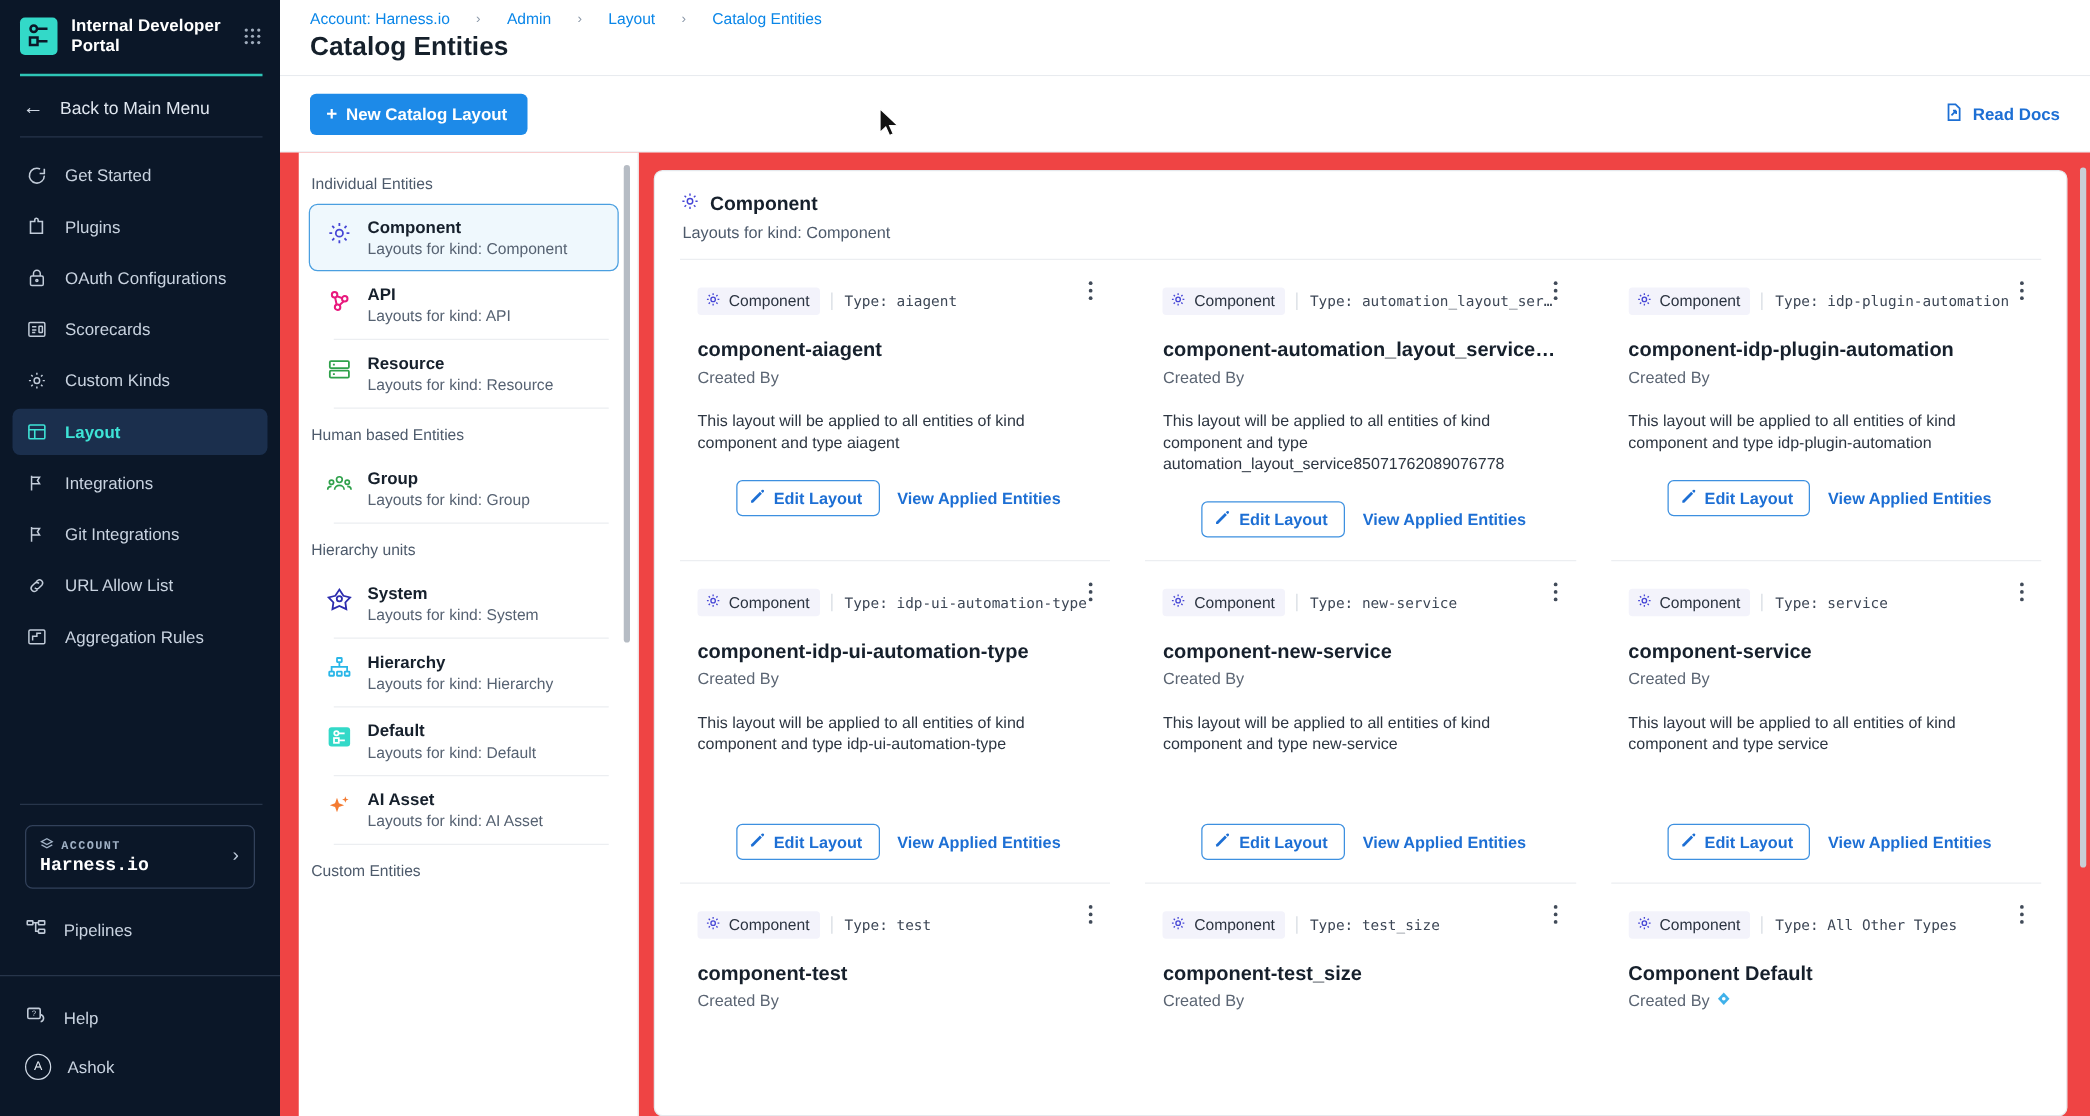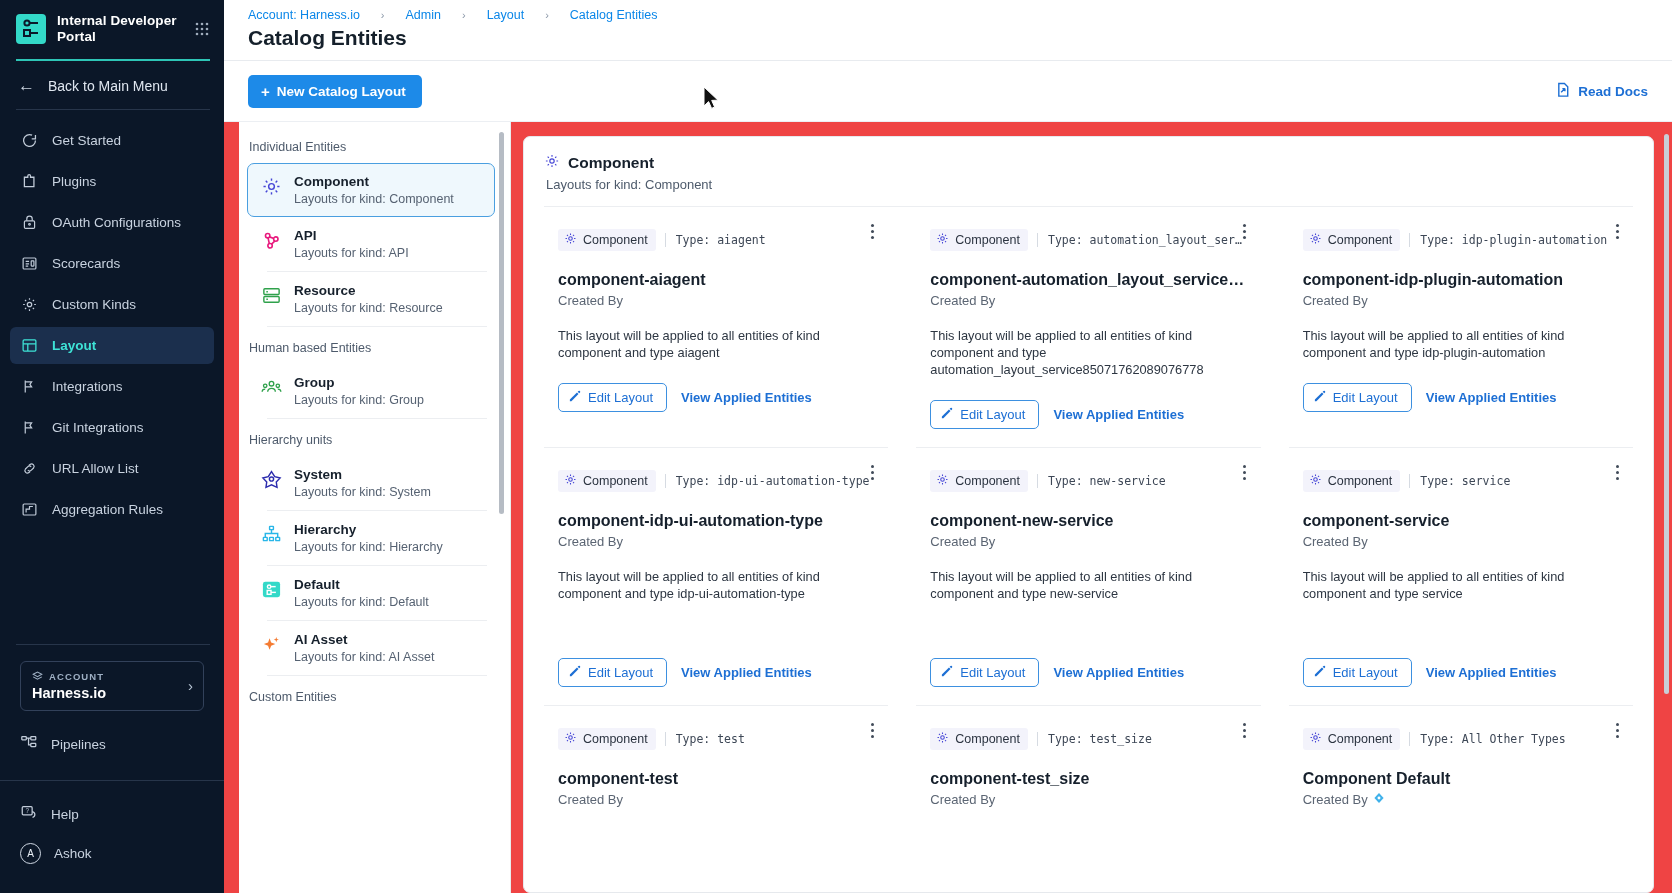--- a/index.html
+++ b/index.html
@@ -55,20 +55,21 @@
   .sb-item.active { background: #1b2f4d; color: #3ee3d6; font-weight: 600; }
   .sb-item.active .ico svg { stroke: #3ee3d6; }
 
   .sb-spacer { flex: 1 1 auto; }
   .sb-divider2 { height:1px; background:#27354a; margin: 8px 0 0 0; }
 
   .account-card {
     margin: 0 20px 0 20px; border: 1px solid #32415a; border-radius: 6px;
     padding: 8px 10px 9px 11px; display:flex; align-items:center; gap:22px;
     cursor: pointer;
+    font-family: Liberation Mono, monospace;
   }
   .account-card .left { flex:1; }
   .acct-label { color:#9fb0c4; font-size:9.5px; letter-spacing:1.1px; font-weight:700;
                 display:flex; align-items:center; gap:6px; }
   .acct-name { color:#ffffff; font-size:14.5px; font-weight:bold; margin-top:2px; }
   .chev { color:#b9c6d6; font-size:15px; }
 
   .sb-bottom-item {
     display:flex; align-items:center; gap:13px;
     padding: 9px 20px; color:#c9d3e0; font-size:13.5px; cursor:pointer;
@@ -161,23 +162,24 @@
     cursor:pointer;
   }
   .kebab i { width:3px; height:3px; border-radius:50%; background:#414b59; display:block; }
   .lcard-title { font-size:16px; font-weight:bold; color:#16202c; margin-top:20px;
     white-space:nowrap; overflow:hidden; text-overflow:ellipsis; }
   .lcard-created { font-size:13px; color:#5b6573; margin-top:4px; display:flex; align-items:center; gap:5px; }
   .lcard-desc { font-size:12.8px; color:#2d3642; line-height:17px; margin-top:19px; }
   .lcard-actions { display:flex; align-items:center; gap:14px; padding: 22px 0 18px 0; }
   .btn-edit {
     border:1.3px solid #3d90e0; color:#1d6fd4; background:#fff; border-radius:5px;
-    padding: 6px 13px 6px 10px; font-size:13px; font-weight:normal;
+    padding: 6px 13px 6px 10px; font-size:13px; font-weight:bold;
     display:flex; align-items:center; gap:7px; cursor:pointer;
     font-family:"Liberation Sans",sans-serif;
+    margin-left:31px;
   }
   .link-blue { color:#1d6fd4; font-size:13px; font-weight:bold; cursor:pointer; }
 
   .right-scrollbar {
     position:absolute; right:3px; top:12px; width:5px; height:560px;
     background:#c9ced6; border-radius:3px;
   }
   .cursor-arrow { position:absolute; left:479px; top:86px; z-index:50; pointer-events:none; }
 </style>
 </head>

